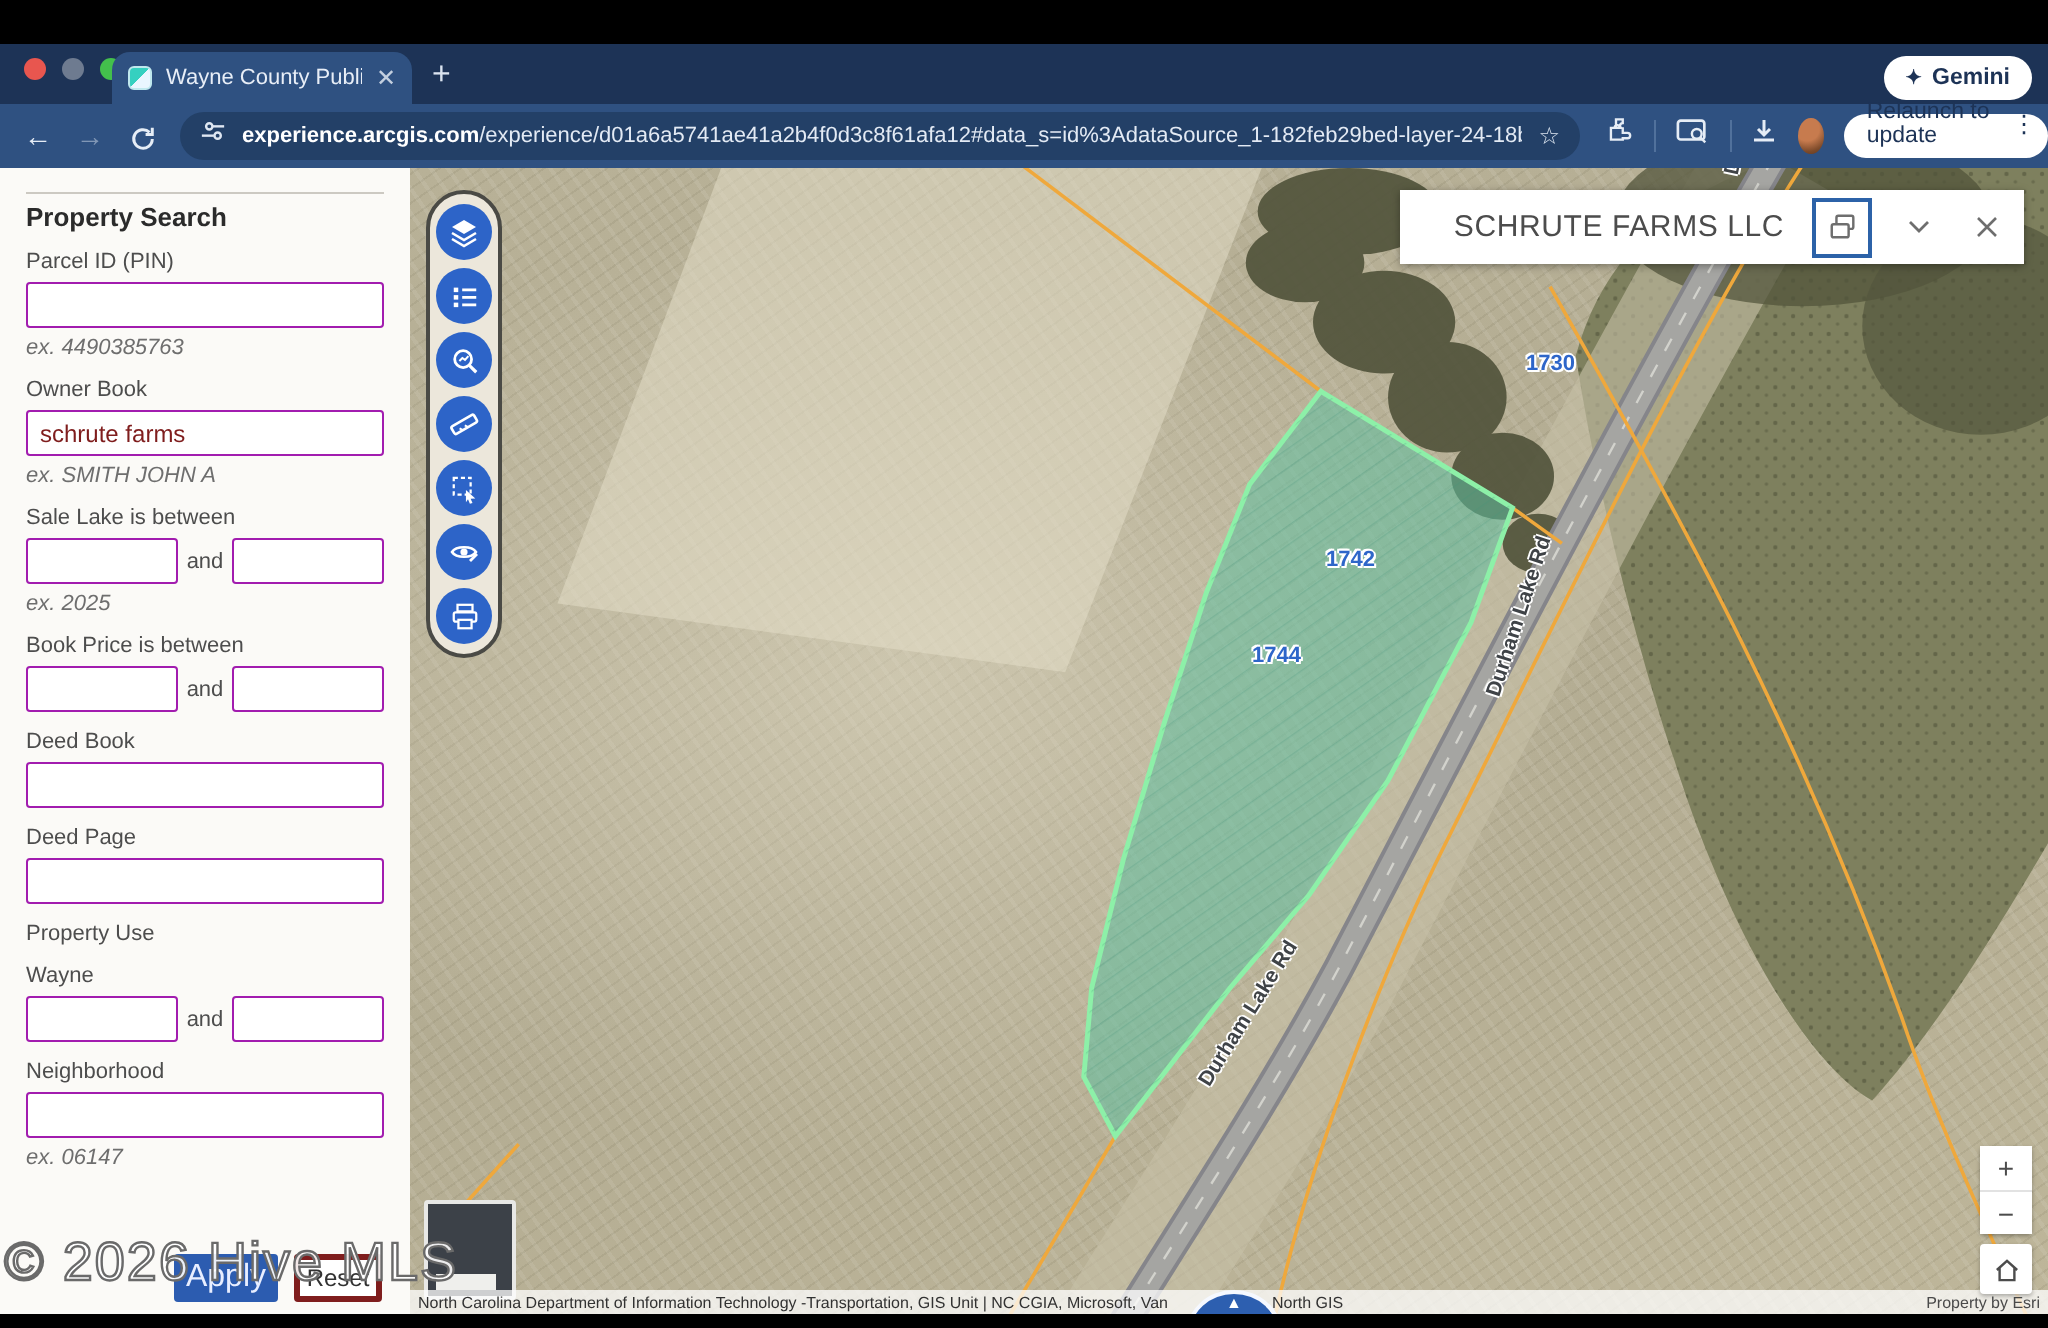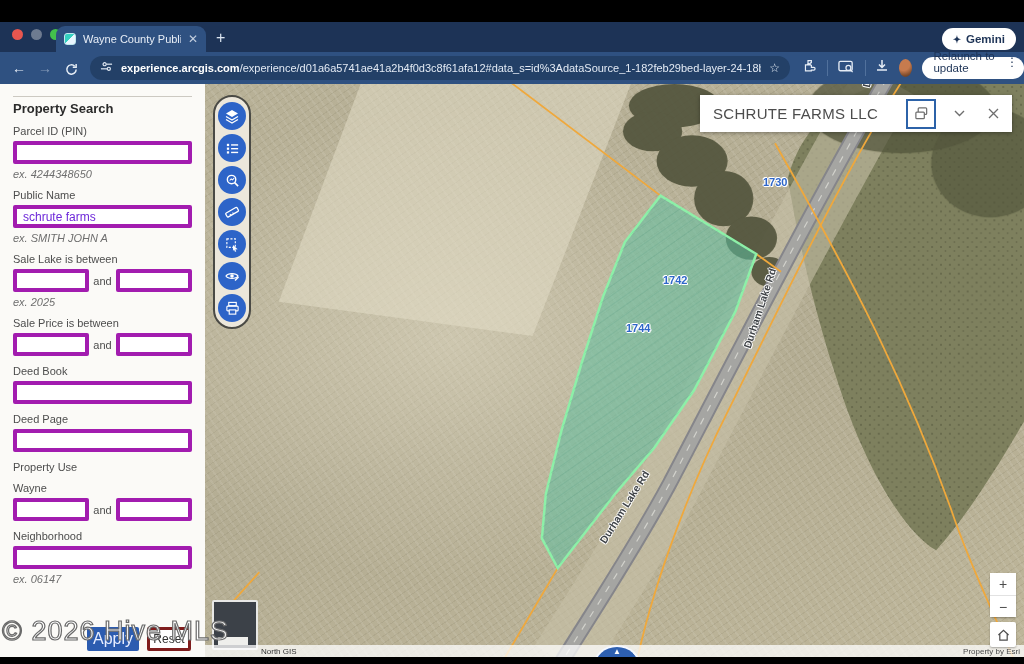--- a/index.html
+++ b/index.html
@@ -41,22 +41,22 @@
   .relaunch .dots { font-size:12px; color:#1d3356; }
 
   
   .content { position:absolute; left:0; top:84px; width:1024px; height:573px; display:flex; background:#fbfaf7; }
 
   
   .sidebar { position:relative; width:205px; height:100%; background:#fbfaf7; flex:none; padding:0 13px; overflow:hidden; }
   .sb-divider { border:none; border-top:1px solid #ccc9c2; margin-top:12px; }
   .sb-title { font-size:13px; font-weight:bold; color:#2b2b2b; margin:4px 0 8px; }
   .f-label { font-size:11px; color:#4d4d4d; margin:9px 0 4px; }
-  .f-input { width:179px; height:23px; border:4px solid #a21caf; border-radius:2px; background:#fff;
-    font-size:12px; color:#6d28d9; padding:0 6px; font-family:"Liberation Sans",sans-serif; }
+  .f-input { width:179px; height:23px; border:1px solid #a21caf; border-radius:2px; background:#fff;
+    font-size:12px; color:#7f1d1d; padding:0 6px; font-family:"Liberation Sans",sans-serif; }
   .f-hint { font-size:11px; font-style:italic; color:#6e6e6e; margin-top:4px; }
   .pair { display:flex; align-items:center; gap:0; }
   .pair .f-input { width:76px; }
   .and { font-size:11px; color:#4d4d4d; width:27px; text-align:center; flex:none; }
   .selectbox { width:179px; height:24px; border:1px solid #b6b1a9; border-radius:2px; background:#fff;
     display:flex; align-items:center; justify-content:space-between; padding:0 7px; font-size:12px; color:#323232; }
   .btnrow { position:absolute; right:14px; bottom:6px; display:flex; gap:8px; }
   .btn-apply { width:52px; height:24px; background:#2c5cb0; color:#e8eeff; border:none; border-radius:2px; font-size:16px;
     font-family:"Liberation Sans",sans-serif; }
   .btn-reset { width:44px; height:24px; background:#fff; color:#323232; border:3px solid #7f1d1d; border-radius:2px; font-size:12px;
@@ -81,21 +81,21 @@
   
   .tools { position:absolute; left:8px; top:11px; z-index:5; width:38px; padding:5px 0; background:#ece7db;
     border:2px solid #4a4a45; border-radius:19px; display:flex; flex-direction:column; align-items:center; gap:4px; }
   .tool { width:28px; height:28px; border-radius:50%; background:#2d64c8; display:flex; align-items:center; justify-content:center; }
   .tool svg { display:block; }
 
   
   .popup { position:absolute; left:495px; top:11px; z-index:5; width:312px; height:37px; background:#fff;
     box-shadow:0 1px 4px rgba(0,0,0,.35); display:flex; align-items:center; }
   .popup-title { font-size:15px; color:#4c4c4c; letter-spacing:.3px; padding-left:13px; flex:1;
-    white-space:nowrap; overflow:hidden; }
+    white-space:nowrap; overflow:hidden;text-align:center; }
   .popup-ic { width:30px; height:30px; display:flex; align-items:center; justify-content:center; color:#6e6e6e; flex:none; }
   .popup-ic.dock { border:2px solid #2c62a8; margin-right:8px; }
   .popup-ic.chev { font-size:11px; margin-right:4px; }
   .popup-ic.close { font-size:15px; margin-right:4px; }
 
   
   .zoomctl { position:absolute; right:8px; top:489px; z-index:5; width:26px; background:#fff;
     box-shadow:0 1px 2px rgba(0,0,0,.3); border-radius:2px; }
   .zbtn { width:26px; height:22px; display:flex; align-items:center; justify-content:center;
     font-size:14px; color:#4c4c4c; background:#fff; border:none; font-family:"Liberation Sans",sans-serif; }
@@ -197,35 +197,35 @@
   </div>
 
   <div class="content">
 
     <div class="sidebar">
       <hr class="sb-divider">
       <div class="sb-title">Property Search</div>
 
       <div class="f-label">Parcel ID (PIN)</div>
       <input class="f-input" value="" style="">
-      <div class="f-hint">ex. 4244348650</div>
-
-      <div class="f-label">Public Name</div>
+      <div class="f-hint">ex. 4490385763</div>
+
+      <div class="f-label">Owner Book</div>
       <input class="f-input" value="schrute farms" style="">
       <div class="f-hint">ex. SMITH JOHN A</div>
 
       <div class="f-label">Sale Lake is between</div>
       <div class="pair">
         <input class="f-input" value="" style="">
         <span class="and">and</span>
         <input class="f-input" value="" style="">
       </div>
       <div class="f-hint">ex. 2025</div>
 
-      <div class="f-label">Sale Price is between</div>
+      <div class="f-label">Book Price is between</div>
       <div class="pair">
         <input class="f-input" value="" style="">
         <span class="and">and</span>
         <input class="f-input" value="" style="">
       </div>
 
       <div class="f-label">Deed Book</div>
       <input class="f-input" value="" style="">
 
       <div class="f-label">Deed Page</div>
@@ -385,20 +385,21 @@
         <button class="zbtn">+</button>
         <button class="zbtn">−</button>
       </div>
       <div class="homebtn">
         <svg width="13" height="12" viewBox="0 0 14 13">
             <path d="M1.5 6.5 7 1.5 12.5 6.5 M3 5.6 V12 H11 V5.6" fill="none" stroke="#4c4c4c" stroke-width="1.3"></path>
           </svg>
       </div>
 
       <div class="attrib">
+        <span>North Carolina Department of Information Technology -Transportation, GIS Unit | NC CGIA, Microsoft, Van</span>
         <span class="gap"></span>
         <span>North GIS</span>
         <span class="pwr">Property by Esri</span>
       </div>
       <div class="oval">
         <span class="tri">▲</span>
       </div>
     </div>
   </div>
 

